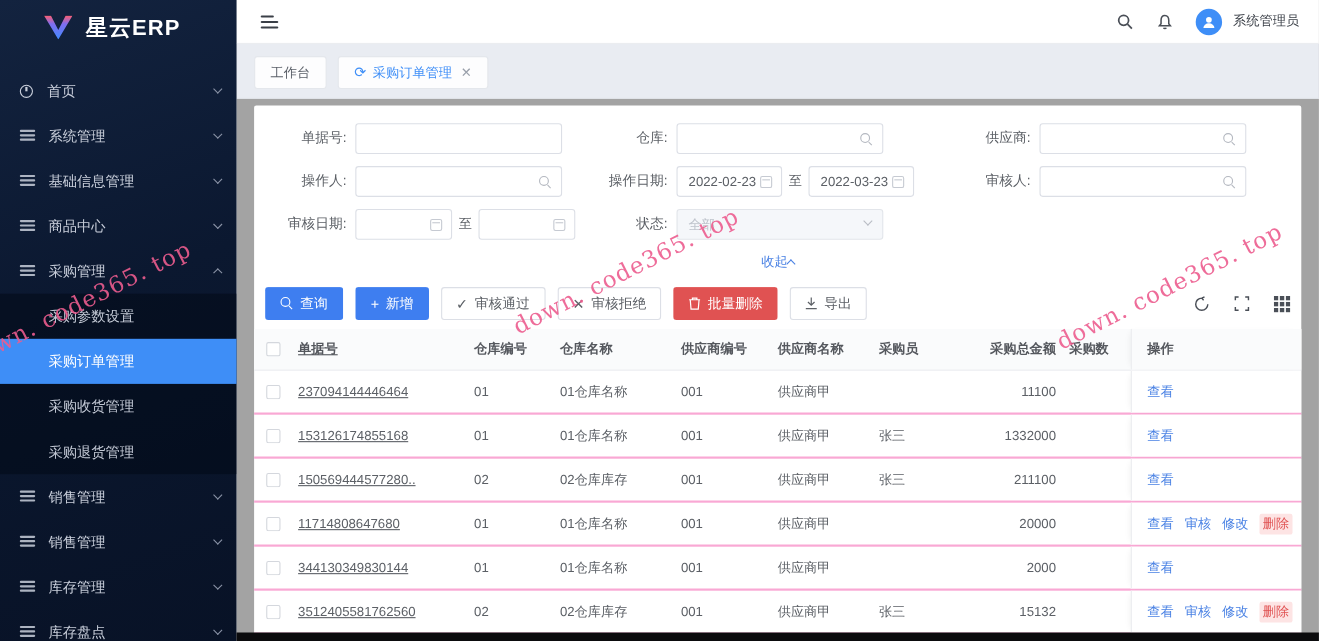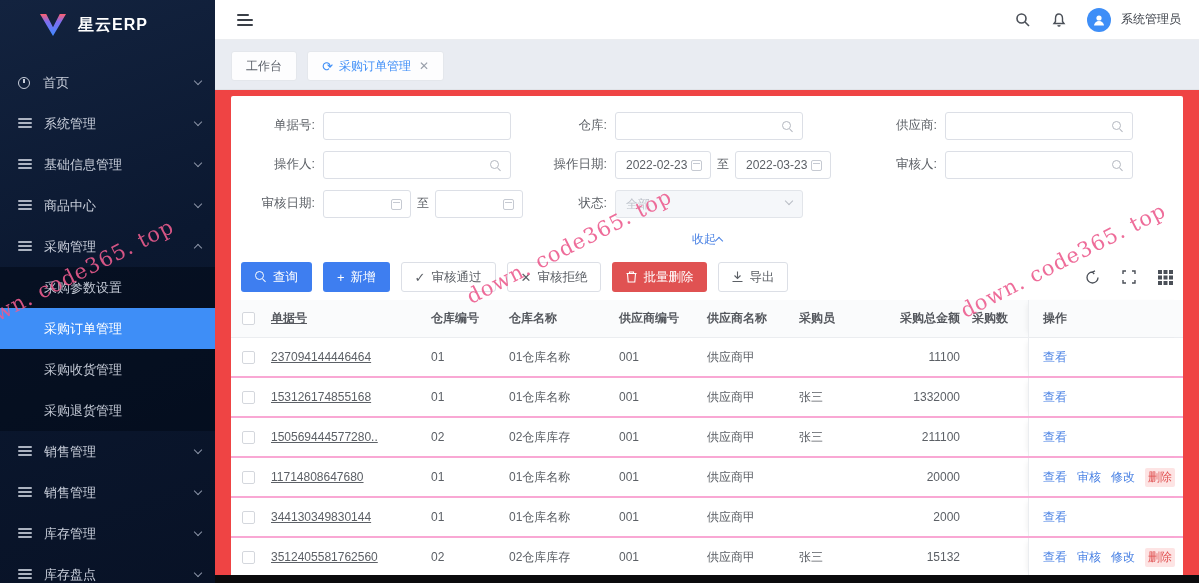--- a/index.html
+++ b/index.html
@@ -5,40 +5,40 @@
   * { margin:0; padding:0; box-sizing:border-box; }
   html,body { width:1199px; height:583px; overflow:hidden; font-family:"Liberation Sans","DejaVu Sans",sans-serif; background:#eef0f4; }
 
   
   .sidebar { position:absolute; left:0; top:0; width:215px; height:583px;
     background:linear-gradient(160deg,#13233f 0%,#0b1830 45%,#081226 100%); z-index:5; }
   .logo-row { height:50px; display:flex; align-items:center; padding-left:40px; gap:12px; }
   .logo-mark { width:26px; height:22px;
     background:linear-gradient(180deg,#ff5f6d 0%,#7f6df0 35%,#3f8bff 100%);
     clip-path:polygon(0 0,24% 0,50% 60%,76% 0,100% 0,50% 100%); }
-  .logo-text { color:#ffffff; font-size:16px; font-weight:bold; letter-spacing:1px; }
+  .logo-text { color:#ffffff; font-size:20px; font-weight:bold; letter-spacing:1px; }
   .nav { padding-top:12px; }
   .nav-item { height:41px; display:flex; align-items:center; padding:0 14px 0 18px;
     color:#c9cfdb; font-size:13px; cursor:pointer; }
   .nav-item .mi { width:14px; height:11px; margin-right:12px; position:relative; opacity:.85; }
   .mi i { display:block; height:1.6px; background:#c9cfdb; margin-bottom:2.6px; border-radius:1px; }
   .mi.dash i:nth-child(1){width:14px}.mi.dash i:nth-child(2){width:14px}.mi.dash i:nth-child(3){width:14px}
   .home-ic { width:12px; height:12px; border:1.6px solid #c9cfdb; border-radius:50%; margin-right:13px; position:relative; }
   .home-ic::after{content:"";position:absolute;left:4px;top:1px;width:1.6px;height:4px;background:#c9cfdb;}
   .nav-label { flex:1; }
   .chev { width:6px; height:6px; border-right:1.4px solid #8a93a6; border-bottom:1.4px solid #8a93a6; }
   .chev.down { transform:rotate(45deg); margin-top:-3px; }
   .chev.up { transform:rotate(-135deg); margin-top:3px; }
   .submenu { background:rgba(0,6,18,.45); }
   .sub-item { height:41px; display:flex; align-items:center; padding-left:44px;
     color:#c2c8d4; font-size:13px; cursor:pointer; }
   .sub-item.selected { background:#3e8ef7; color:#ffffff; }
 
   
-  .main { position:absolute; left:215px; top:0; width:984px; height:583px; background:#ef4444; }
+  .main { position:absolute; left:215px; top:0; width:984px; height:583px; background:#a3a3a3; }
   .topbar { height:40px; background:#ffffff; display:flex; align-items:center; padding:0 18px 0 22px; border-bottom:1px solid #ebedf0; }
   .ham { width:16px; height:12px; cursor:pointer; }
   .ham i { display:block; height:2px; background:#3a3f47; margin-bottom:3px; border-radius:1px; }
   .ham i:nth-child(1){width:12px}.ham i:nth-child(2){width:16px}.ham i:nth-child(3){width:16px}
   .topbar-right { margin-left:auto; display:flex; align-items:center; gap:20px; }
   .ticon { width:16px; height:16px; color:#4a4f57; cursor:pointer; }
   .avatar { width:24px; height:24px; border-radius:50%; background:#3e8ef7; display:flex; align-items:center; justify-content:center; cursor:pointer; }
   .username { font-size:12px; color:#3a3f47; margin-left:-10px; cursor:pointer; }
 
   .tabbar { height:50px; background:#e9ecf2; display:flex; align-items:flex-end; padding:0 16px 8px 16px; gap:10px; border-bottom:1px solid #e0e3e8; }

